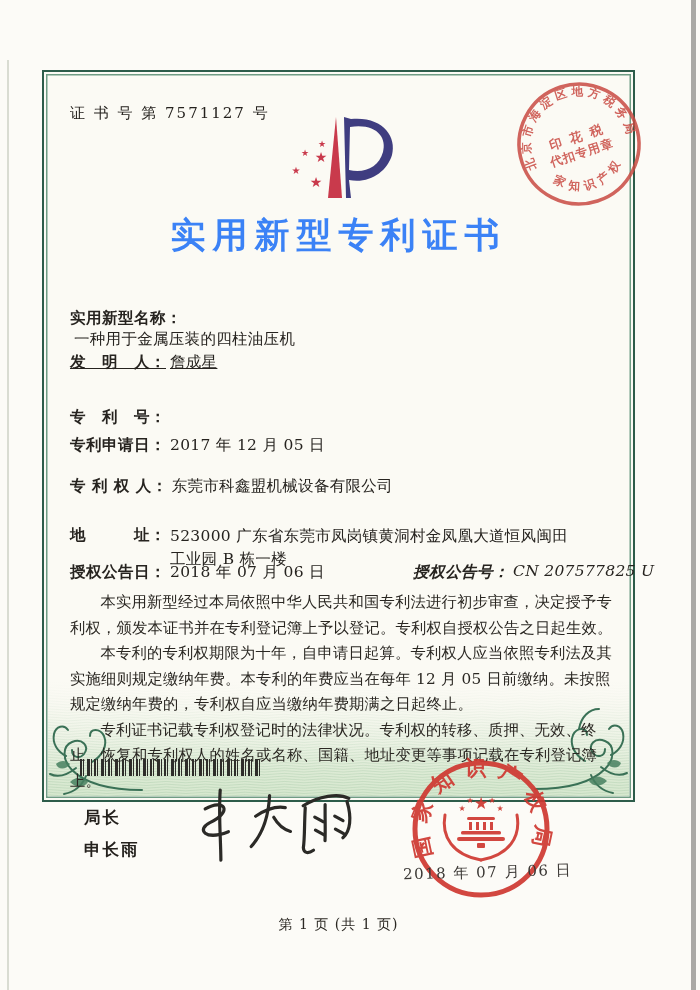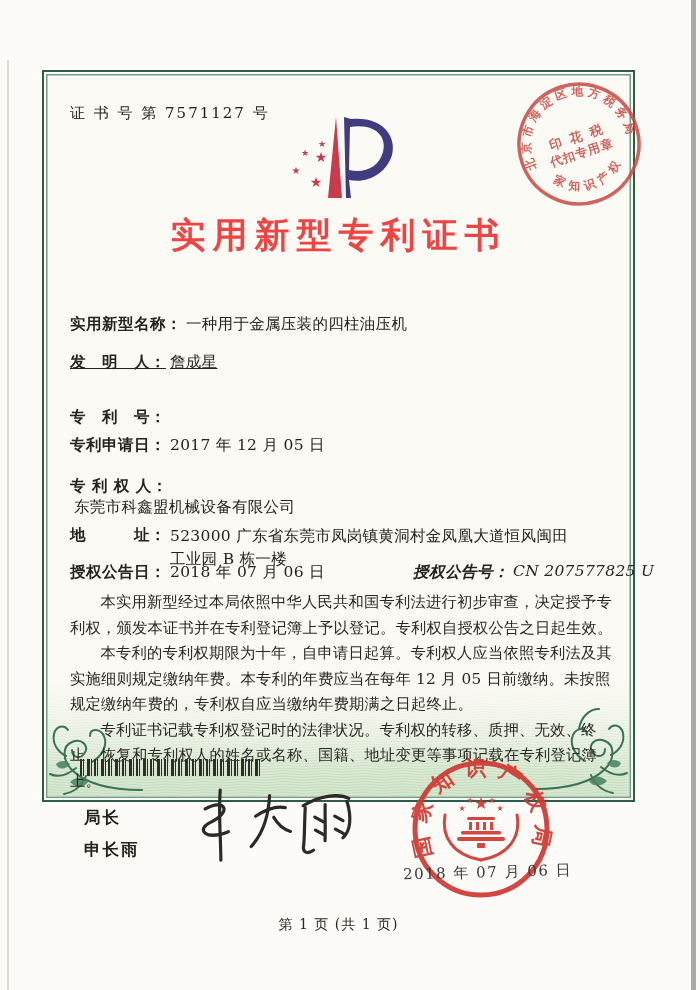--- a/index.html
+++ b/index.html
@@ -26,21 +26,21 @@
   #waves{position:absolute;inset:0;width:100%;height:100%;}
   #waves path{fill:none;stroke:rgba(114,166,127,.34);stroke-width:.8;}
   .guilloche .fade{position:absolute;left:0;right:0;top:0;height:90px;background:linear-gradient(to bottom,#fbfaf4 0%,rgba(251,250,244,0) 100%);}
   
   .ornament{position:absolute;z-index:1;}
   .ornament path{fill:none;stroke:#3a7156;stroke-width:2;stroke-linecap:round;}
   .ornament .fil{fill:#47805f;stroke:none;opacity:.85;}
   
   .cert-no{position:absolute;left:26px;top:32px;font-size:15px;letter-spacing:2px;z-index:2;}
   .logo{position:absolute;left:241px;top:38px;z-index:2;}
-  .title{position:absolute;left:0;right:0;top:140px;text-align:center;font-size:35px;font-weight:bold;letter-spacing:7px;color:#ef4444;z-index:2;}
+  .title{position:absolute;left:0;right:0;top:140px;text-align:center;font-size:35px;font-weight:bold;letter-spacing:7px;color:#3b82f6;z-index:2;}
   
   .tax-stamp{position:absolute;left:469px;top:6px;transform:rotate(-18deg);opacity:.85;z-index:2;}
   .tax-stamp text{fill:#c94b43;font-weight:bold;}
   .tax-stamp circle{stroke:#c94b43;fill:none;}
   
   .row{position:absolute;left:26px;display:flex;font-size:15.5px;color:#26231f;white-space:nowrap;z-index:2;}
   .row .lbl{font-weight:600;letter-spacing:.5px;}
   .row .val{font-weight:500;margin-left:4px;letter-spacing:.3px;}
   .addr-val{line-height:23px;white-space:normal;}
   .grant-no{position:absolute;left:343px;top:0;display:flex;font-style:italic;}
@@ -173,36 +173,36 @@
     <text font-size="11.5" letter-spacing="4">
       <textPath href="#taxArcTop" startOffset="50%" text-anchor="middle">北京市海淀区地方税务局</textPath>
     </text>
     <text x="65" y="62" font-size="12.5" text-anchor="middle" letter-spacing="2">印 花 税</text>
     <text x="65" y="78" font-size="12" text-anchor="middle" letter-spacing="1">代扣专用章</text>
     <text font-size="11.5" letter-spacing="5">
       <textPath href="#taxArcBottom" startOffset="50%" text-anchor="middle">国家知识产权局</textPath>
     </text>
   </svg>
 
-  <div class="row" style="top:242px;">
+  <div class="row" style="top:236px;flex-direction:column;">
     <span class="lbl">实用新型名称：</span>
     <span class="val">一种用于金属压装的四柱油压机</span>
   </div>
   <div class="row" style="top:280px;text-decoration:underline;">
     <span class="lbl">发　明　人：</span>
     <span class="val">詹成星</span>
   </div>
   <div class="row" style="top:335px;">
     <span class="lbl">专　利　号：</span>
   </div>
   <div class="row" style="top:363px;">
     <span class="lbl">专利申请日：</span>
     <span class="val">2017 年 12 月 05 日</span>
   </div>
-  <div class="row" style="top:404px;flex-direction:column;">
+  <div class="row" style="top:404px;">
     <span class="lbl">专 利 权 人：</span>
     <span class="val">东莞市科鑫盟机械设备有限公司</span>
   </div>
   <div class="row" style="top:453px;align-items:flex-start;">
     <span class="lbl">地　　　址：</span>
     <span class="val addr-val"><span>523000 广东省东莞市凤岗镇黄洞村金凤凰大道恒风闽田</span><br><span>工业园 B 栋一楼</span></span>
   </div>
   <div class="row" style="top:490px;width:548px;">
     <span class="lbl">授权公告日：</span>
     <span class="val">2018 年 07 月 06 日</span>

